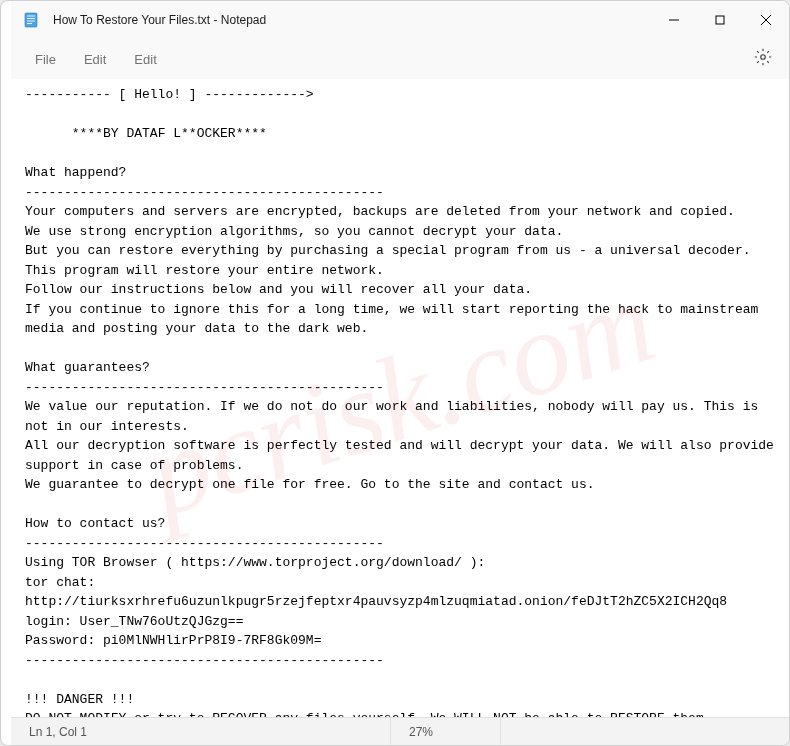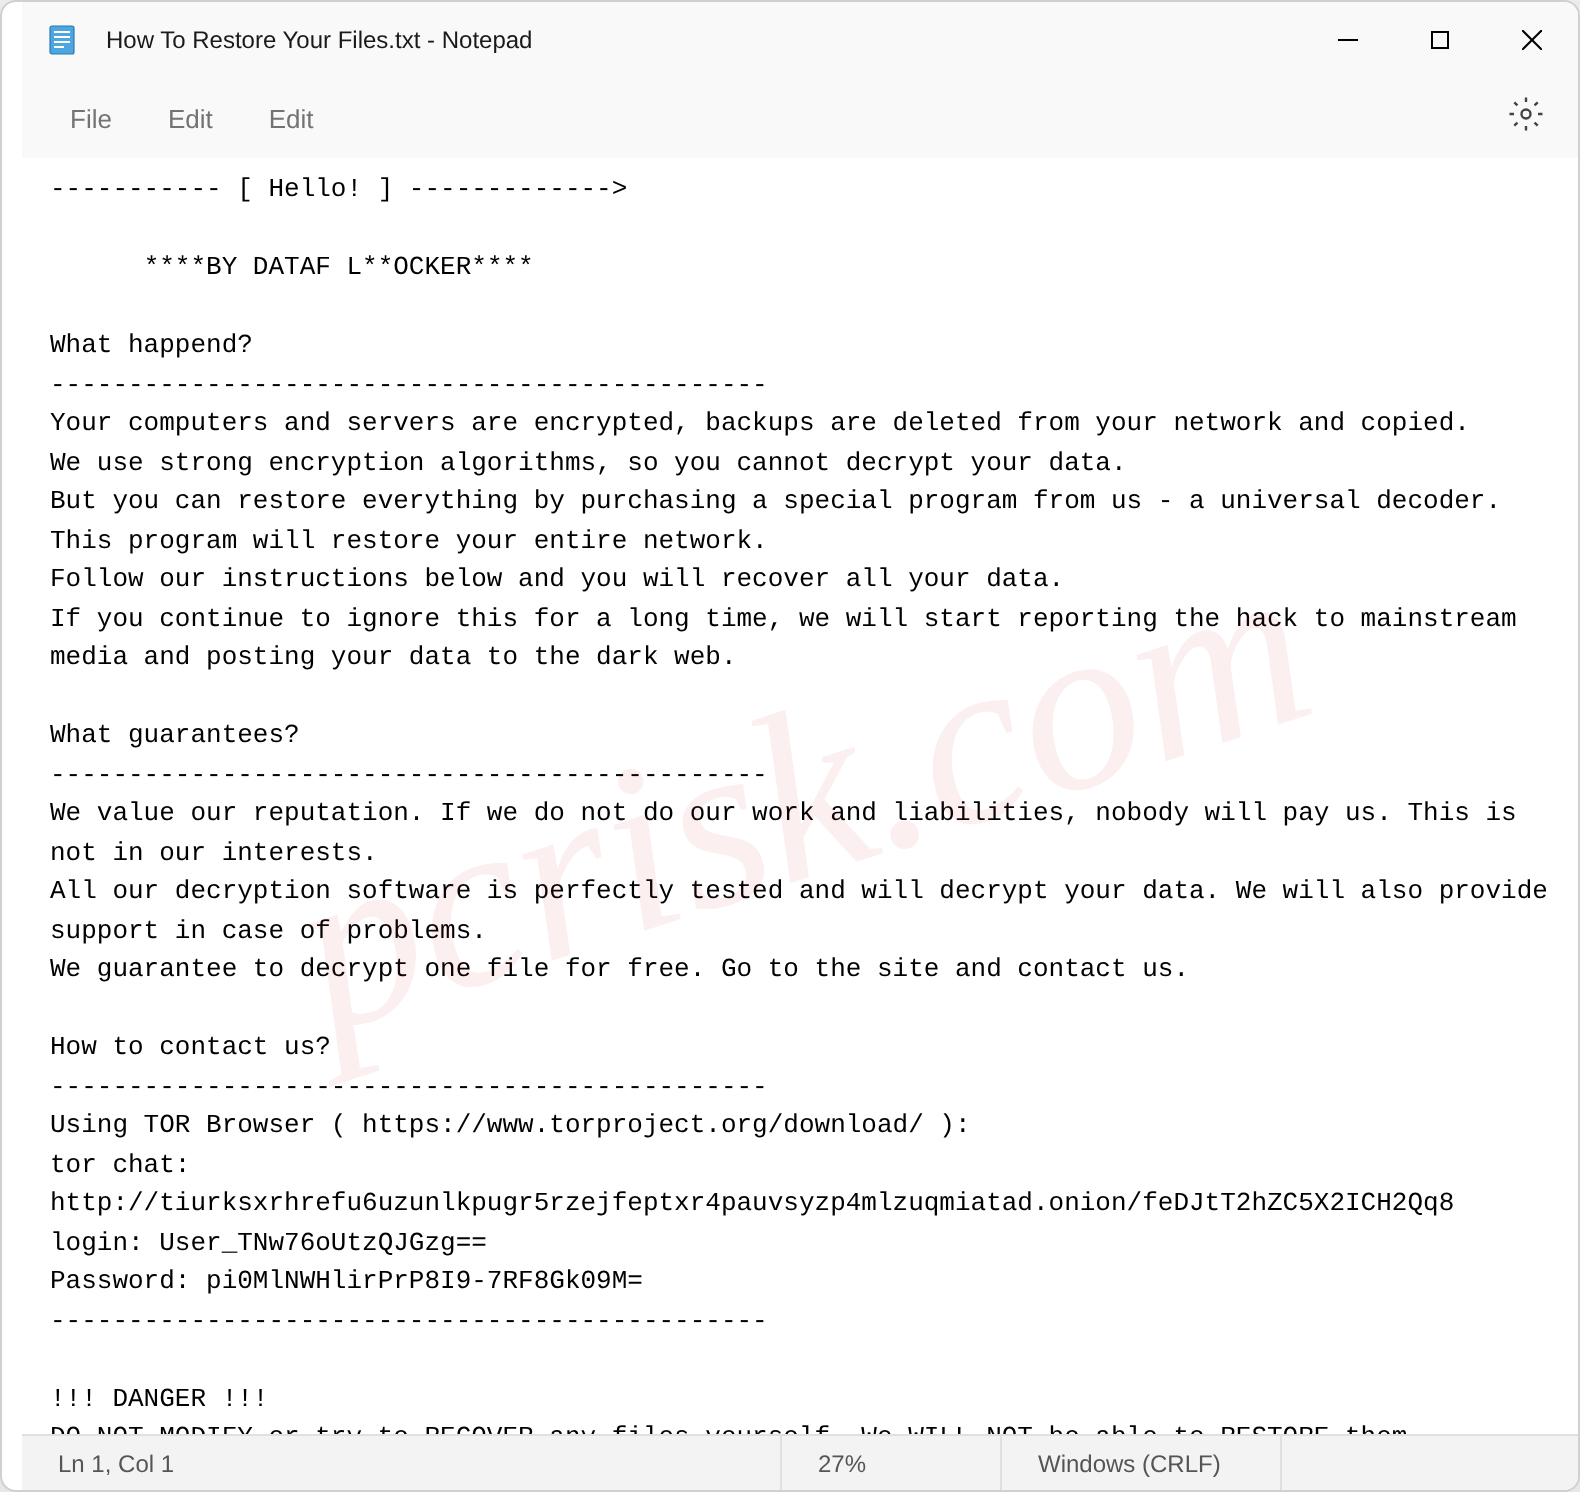--- a/index.html
+++ b/index.html
@@ -224,17 +224,16 @@
 ----------------------------------------------
 
 !!! DANGER !!!
 DO NOT MODIFY or try to RECOVER any files yourself. We WILL NOT be able to RESTORE them.
 !!! DANGER !!</pre>
   </div>
 
   <div class="statusbar">
     <div class="status-cell">Ln 1, Col 1</div>
     <div class="status-cell zoom">27%</div>
-    <div class="status-cell crlf">Windows (CRLF)</div>
     <div class="status-cell remainder"></div>
   </div>
 
 </div>
 
 </body></html>

